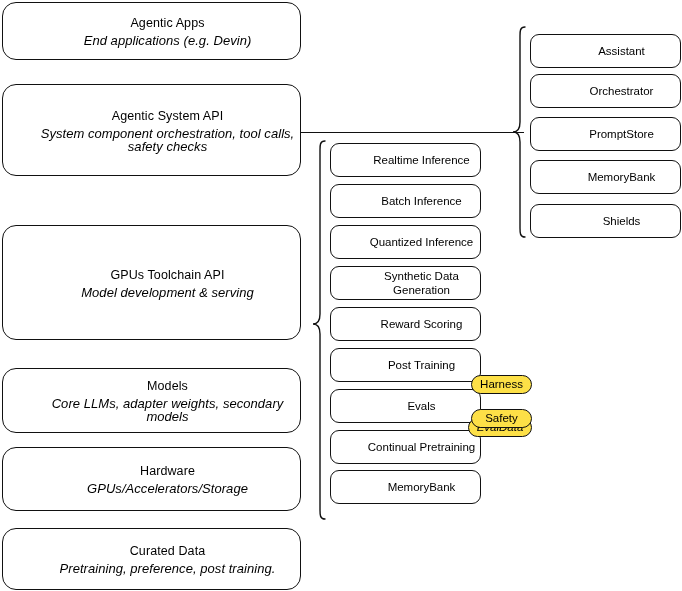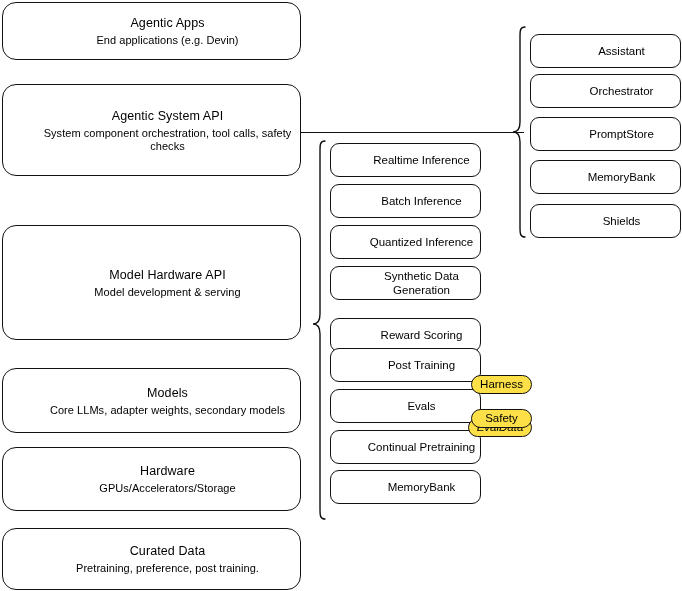--- a/index.html
+++ b/index.html
@@ -43,24 +43,25 @@
     left: 2px;
     width: 299px;
     border-radius: 14px;
   }
   .layer .title {
     font-size: 12.5px;
     line-height: 16px;
     letter-spacing: 0.1px;
   }
   .layer .subtitle {
-    font-size: 11px;
+    font-size: 13px;
     line-height: 13px;
     margin-top: 3px;
     letter-spacing: 0.05px;
+    font-style: italic;
   }
 
   
   .cap {
     height: 34px;
     border-radius: 9px;
     font-size: 11.5px;
     line-height: 14px;
   }
   .cap-mid {
@@ -113,21 +114,21 @@
     <div class="title">Agentic Apps</div>
     <div class="subtitle">End applications (e.g. Devin)</div>
   </div>
 
   <div class="node layer" style="top:84px;height:92px;">
     <div class="title">Agentic System API</div>
     <div class="subtitle">System component orchestration, tool calls, safety checks</div>
   </div>
 
   <div class="node layer" style="top:225px;height:115px;">
-    <div class="title">Model Hardware API</div>
+    <div class="title">GPUs Toolchain API</div>
     <div class="subtitle">Model development &amp; serving</div>
   </div>
 
   <div class="node layer" style="top:368px;height:65px;">
     <div class="title">Models</div>
     <div class="subtitle">Core LLMs, adapter weights, secondary models</div>
   </div>
 
   <div class="node layer" style="top:447px;height:64px;">
     <div class="title">Hardware</div>
@@ -158,21 +159,21 @@
   </div>
   <div class="node cap cap-mid" style="top:184px;">
     <span>Batch Inference</span>
   </div>
   <div class="node cap cap-mid" style="top:225px;">
     <span>Quantized Inference</span>
   </div>
   <div class="node cap cap-mid" style="top:266px;">
     <span>Synthetic Data Generation</span>
   </div>
-  <div class="node cap cap-mid" style="top:318px;align-items:center;">
+  <div class="node cap cap-mid" style="top:307px;align-items:center;">
     <span>Reward Scoring</span>
   </div>
   <div class="node cap cap-mid" style="top:348px;">
     <span>Post Training</span>
   </div>
   <div class="node cap cap-mid" style="top:389px;">
     <span>Evals</span>
   </div>
   <div class="node cap cap-mid" style="top:430px;">
     <span>Continual Pretraining</span>

